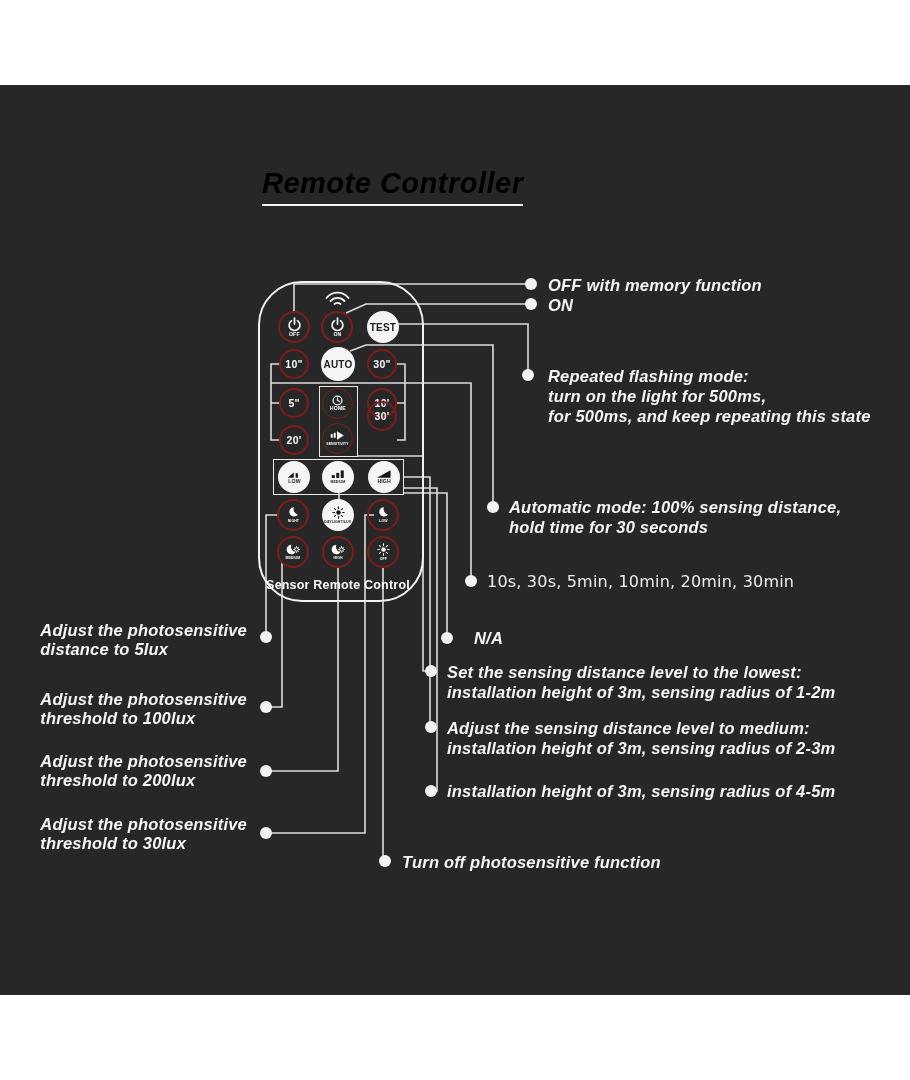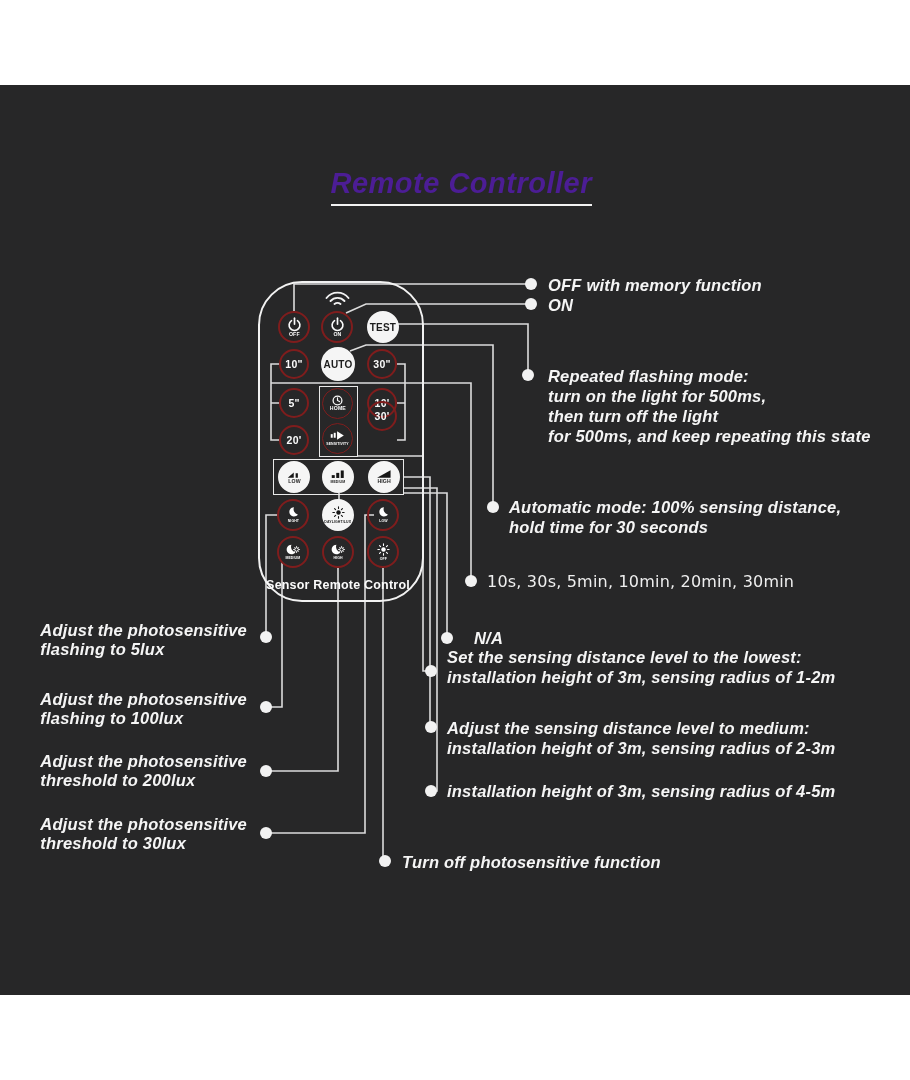--- a/index.html
+++ b/index.html
@@ -1,22 +1,22 @@
 <!DOCTYPE html>
 <html><head>
 <meta charset="utf-8">
 <style>
   html,body{margin:0;padding:0;background:#ffffff;}
   #stage{position:relative;width:910px;height:1080px;overflow:hidden;
          font-family:"Liberation Sans",sans-serif;}
   .panel{position:absolute;left:0;top:85px;width:910px;height:910px;background:#272728;}
   .abs{position:absolute;}
   
-  .title{position:absolute;left:262px;top:166px;width:330px;text-align:right;
-         color:#4c1d95;font:italic 700 29px/34px "Liberation Sans",sans-serif;letter-spacing:.5px;}
+  .title{position:absolute;left:262px;top:166px;width:330px;text-align:left;
+         color:#000000;font:italic 700 29px/34px "Liberation Sans",sans-serif;letter-spacing:.5px;}
   .title span{border-bottom:2.5px solid #f2f2f2;padding-bottom:5px;}
   
   .ann{position:absolute;color:#f5f5f5;font:italic 700 16.5px/20px "Liberation Sans",sans-serif;
        letter-spacing:.2px;white-space:nowrap;}
   .ann.leftside{text-align:left;line-height:19px;}
   .ann .plain{font:400 16px/20px "DejaVu Sans",sans-serif;font-style:normal;color:#efefef;}
   
   .remote{position:absolute;left:258px;top:281px;width:166px;height:321px;box-sizing:border-box;
           border:2.5px solid #f2f2f2;border-radius:44px;}
   .grprect{position:absolute;box-sizing:border-box;border:1.5px solid #e9e9e9;}
@@ -226,52 +226,51 @@
 
   <div class="ann" style="left:548px;top:275px">
     <div>OFF with memory function</div>
   </div>
   <div class="ann" style="left:548px;top:295px">
     <div>ON</div>
   </div>
   <div class="ann" style="left:548px;top:366px">
     <div>Repeated flashing mode:</div>
     <div>turn on the light for 500ms,</div>
-    <div>then turn off the light</div>
     <div>for 500ms, and keep repeating this state</div>
   </div>
   <div class="ann" style="left:509px;top:497px">
     <div>Automatic mode: 100% sensing distance,</div>
     <div>hold time for 30 seconds</div>
   </div>
   <div class="ann" style="left:487px;top:572px">
     <div class="plain">10s, 30s, 5min, 10min, 20min, 30min</div>
   </div>
   <div class="ann" style="left:474px;top:628px">
     <div>N/A</div>
   </div>
-  <div class="ann" style="left:447px;top:647px">
+  <div class="ann" style="left:447px;top:662px">
     <div>Set the sensing distance level to the lowest:</div>
     <div>installation height of 3m, sensing radius of 1-2m</div>
   </div>
   <div class="ann" style="left:447px;top:718px">
     <div>Adjust the sensing distance level to medium:</div>
     <div>installation height of 3m, sensing radius of 2-3m</div>
   </div>
   <div class="ann" style="left:447px;top:781px">
     <div>installation height of 3m, sensing radius of 4-5m</div>
   </div>
 
   <div class="ann leftside" style="right:663px;top:621px">
     <div>Adjust the photosensitive</div>
-    <div>flashing to 5lux</div>
+    <div>distance to 5lux</div>
   </div>
   <div class="ann leftside" style="right:663px;top:690px">
     <div>Adjust the photosensitive</div>
-    <div>flashing to 100lux</div>
+    <div>threshold to 100lux</div>
   </div>
   <div class="ann leftside" style="right:663px;top:752px">
     <div>Adjust the photosensitive</div>
     <div>threshold to 200lux</div>
   </div>
   <div class="ann leftside" style="right:663px;top:815px">
     <div>Adjust the photosensitive</div>
     <div>threshold to 30lux</div>
   </div>
 

